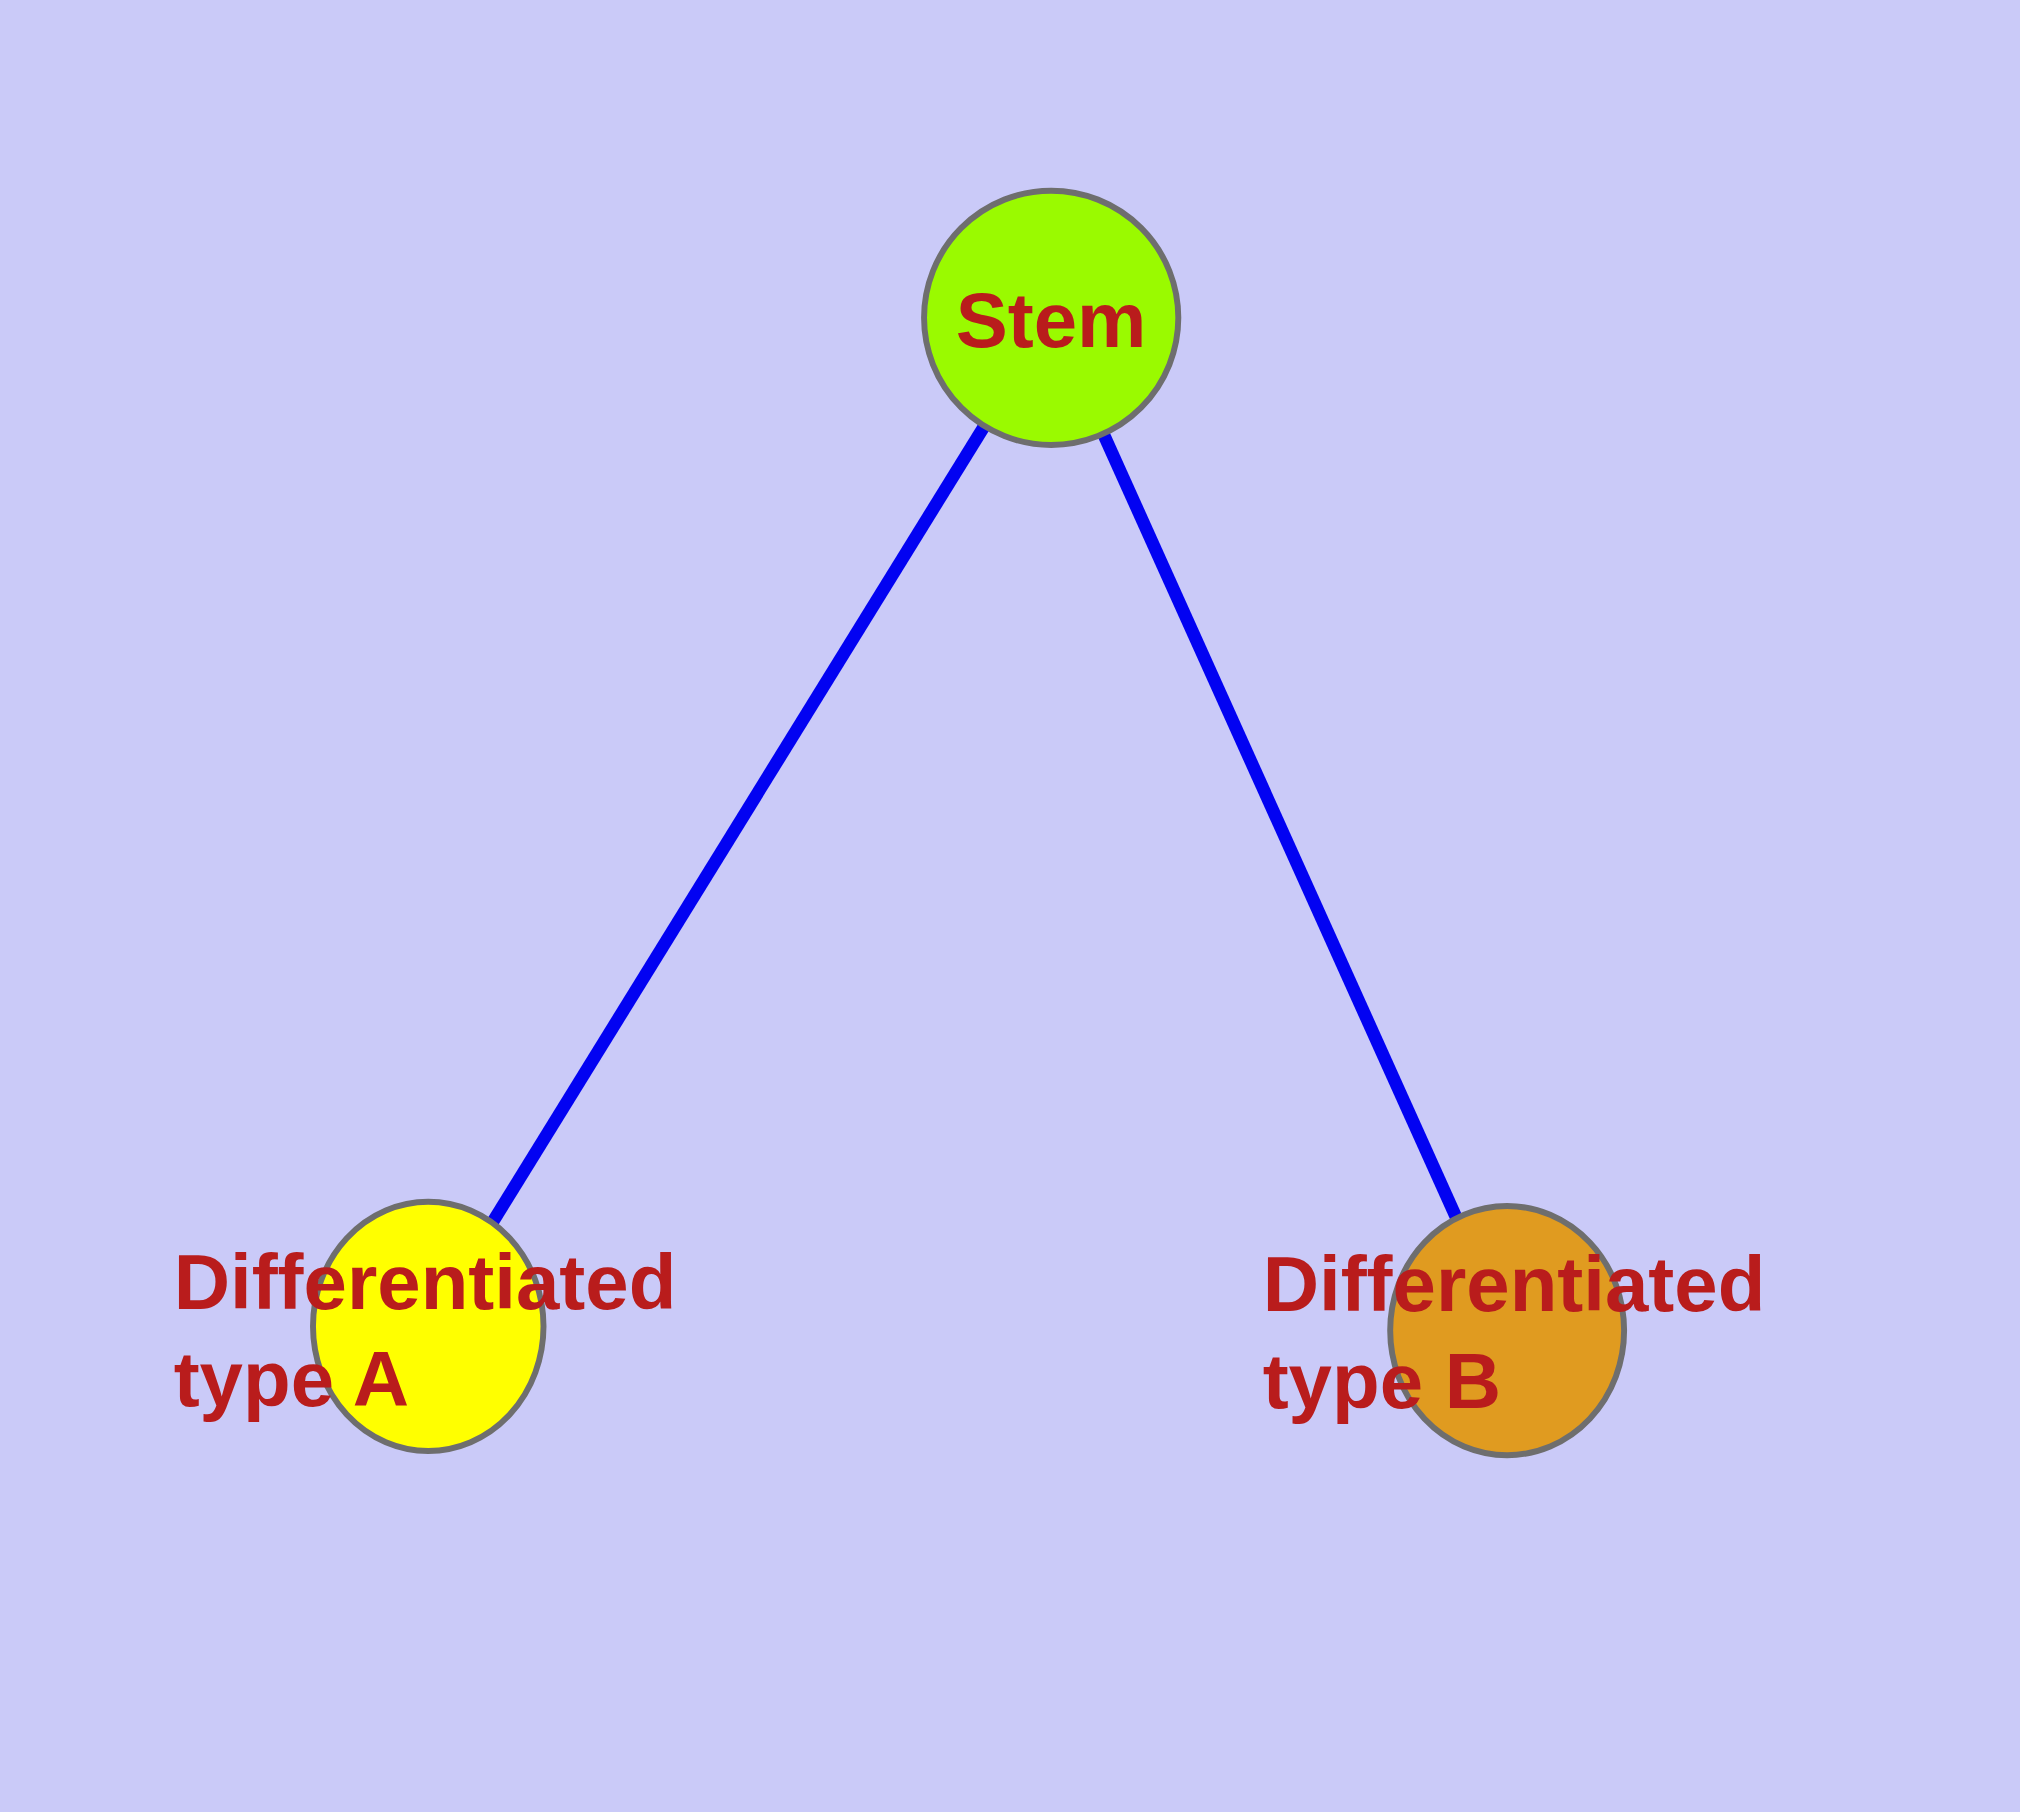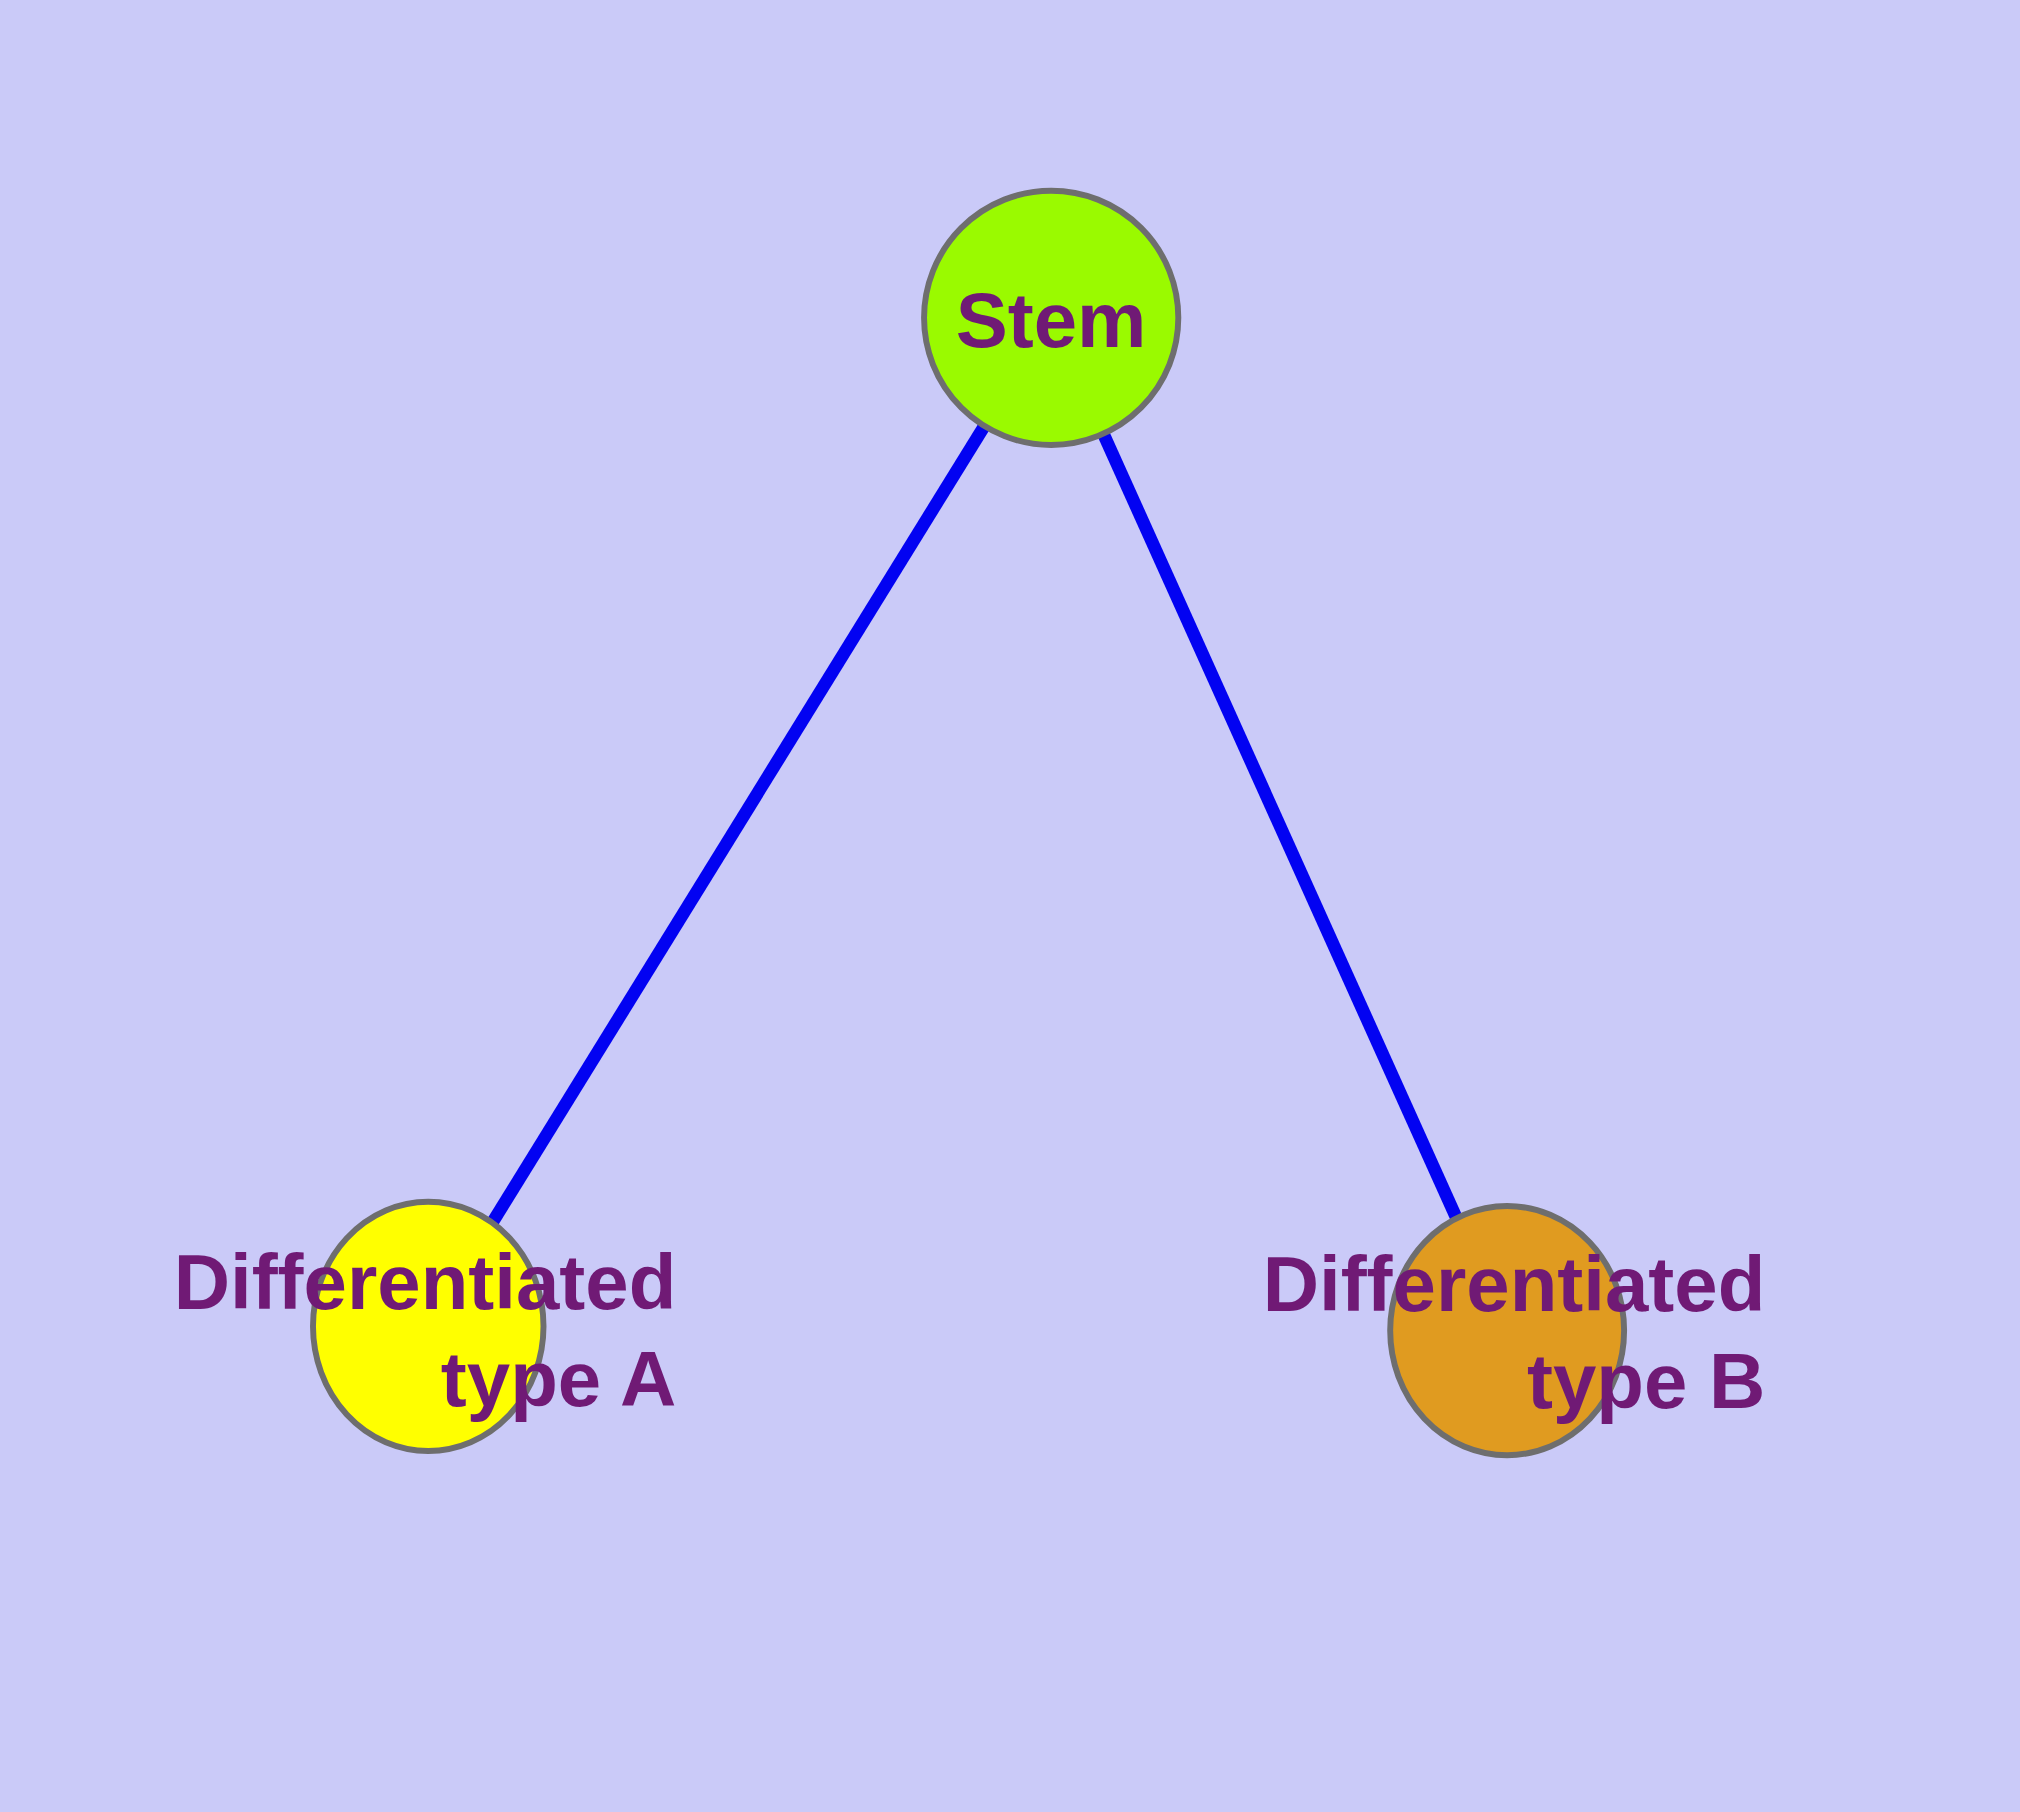--- a/index.html
+++ b/index.html
@@ -26,25 +26,25 @@
     stroke-width: 15px;
     fill: none;
   }
   .node-shape {
     stroke: #6e6e6e;
     stroke-width: 7px;
   }
   .node-label {
     position: absolute;
     transform: translate(-50%, -50%);
-    color: #701a75;
+    color: #b91c1c;
     font-weight: bold;
     font-size: 78px;
     line-height: 97px;
-    text-align: right;
+    text-align: left;
     white-space: pre-line;
     letter-spacing: 0px;
   }
   #label-stem  { left: 1051px; top: 320px; }
   #label-a     { left: 425px;  top: 1331px; }
   #label-b     { left: 1514px; top: 1333px; }
 </style>
 </head>
 <body>
 

